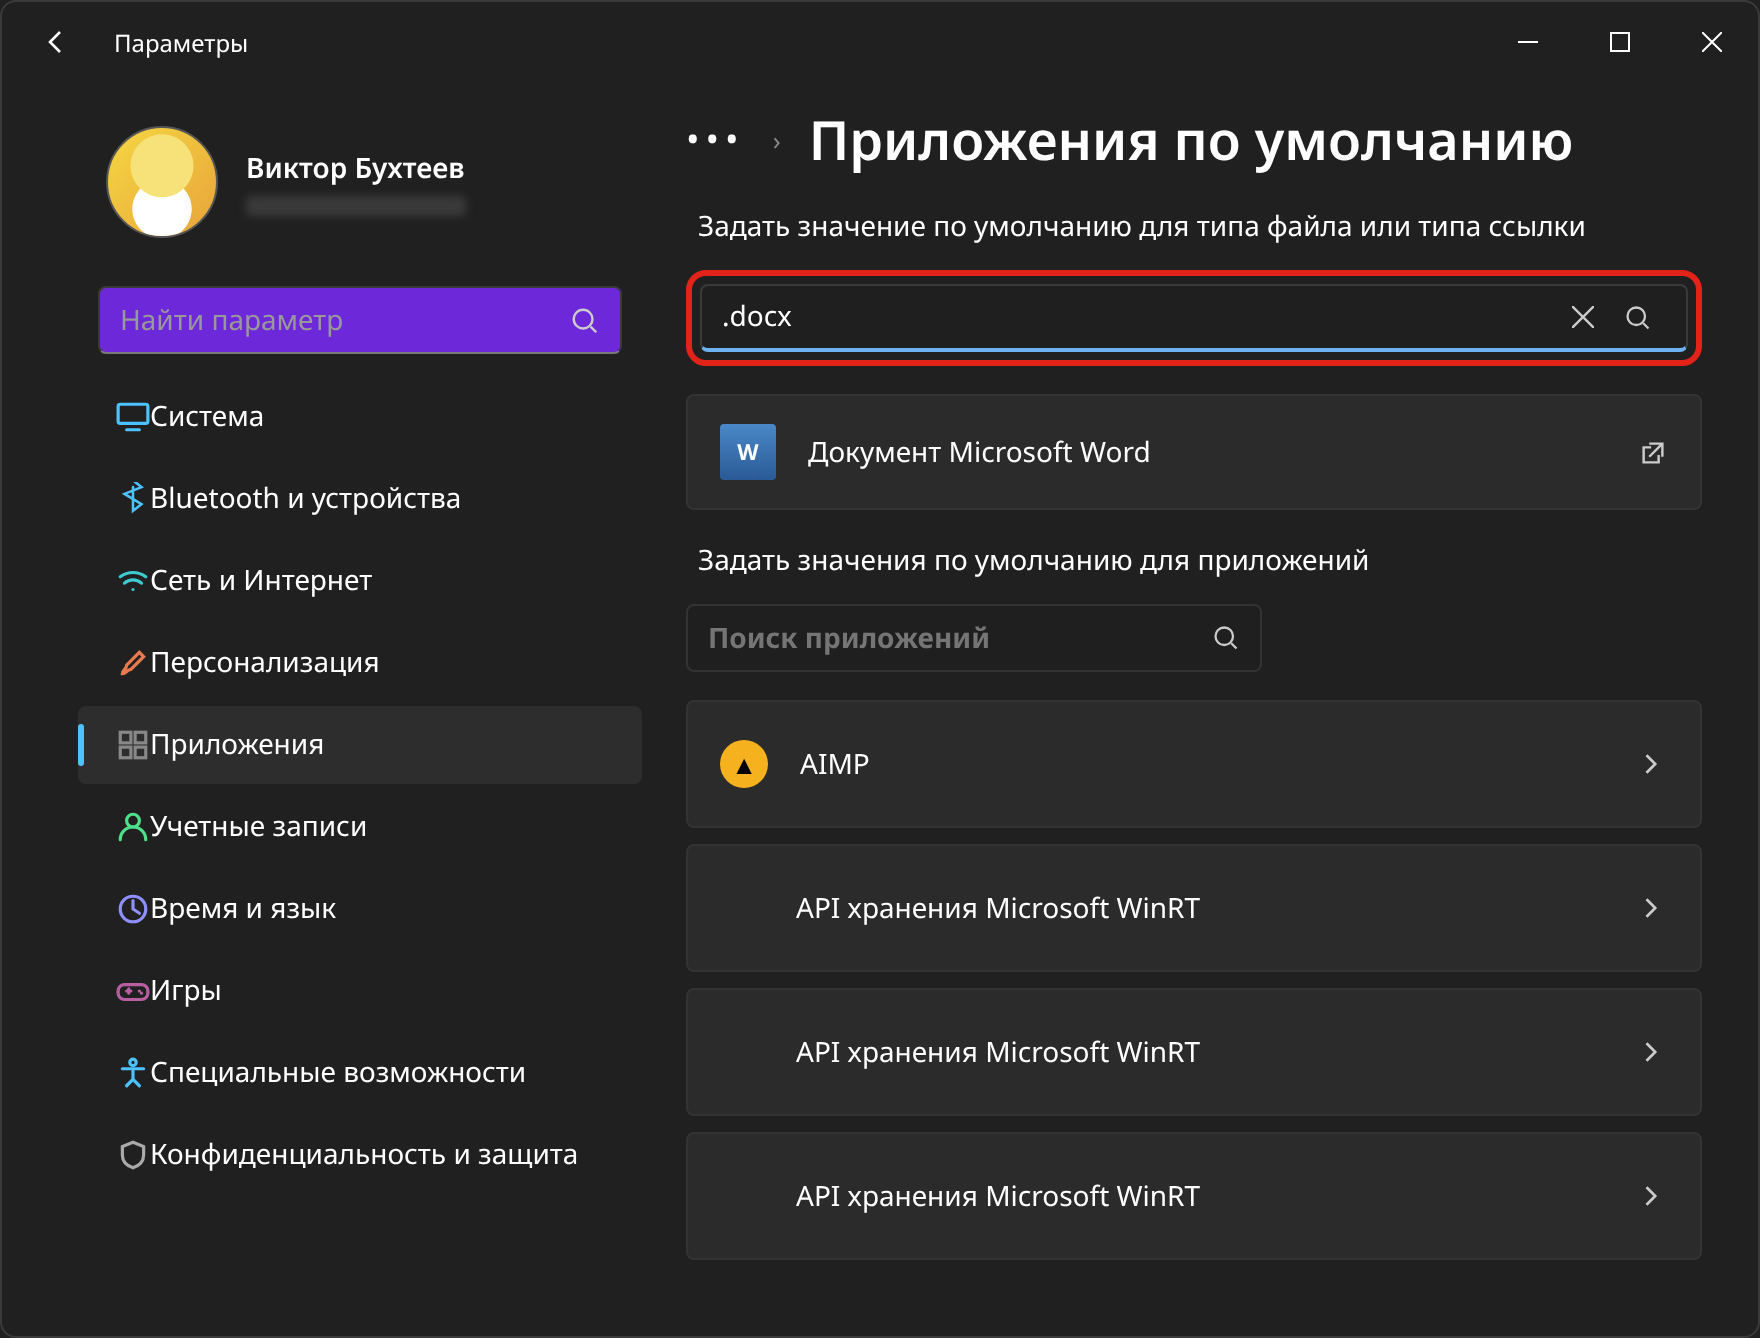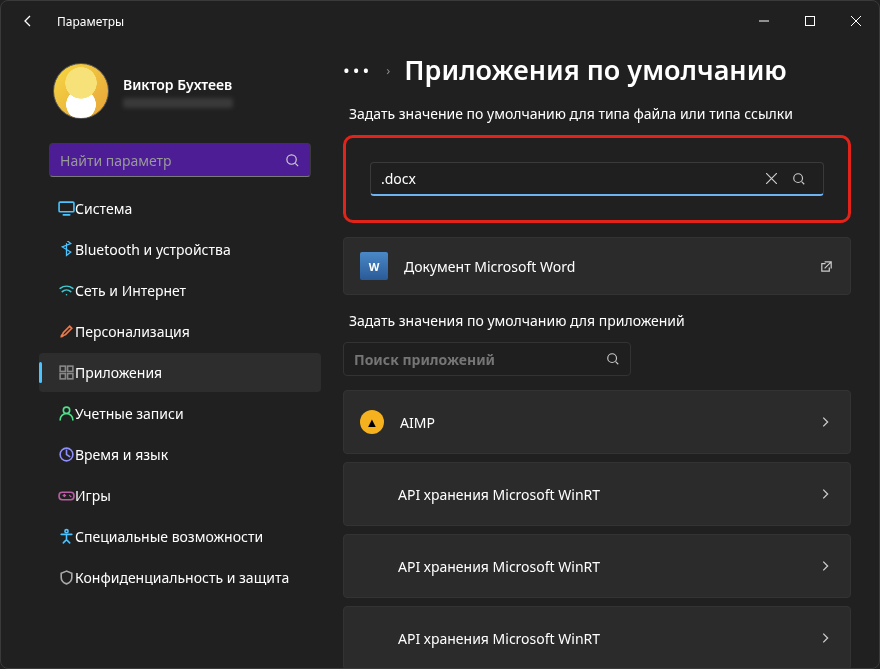--- a/index.html
+++ b/index.html
@@ -15,40 +15,40 @@
 
 .body { flex: 1; display: flex; overflow: hidden; }
 
 .sidebar { width: 310px; padding: 16px 8px 16px 8px; overflow: hidden; margin-left: 24px; }
 .profile { display: flex; align-items: center; gap: 14px; padding: 6px 20px 14px 20px; }
 .avatar { width: 56px; height: 56px; border-radius: 50%; background: linear-gradient(135deg,#f5d742,#e8a33a); position: relative; overflow: hidden; border: 1px solid #555; }
 .avatar::before { content:""; position:absolute; inset:0; background: radial-gradient(circle at 50% 35%, #f7e27a 35%, transparent 36%), radial-gradient(circle at 50% 75%, #fff 30%, transparent 31%); }
 .profile-name { font-size: 14px; font-weight: 600; color: #fff; }
 .profile-email { width: 110px; height: 10px; background: #3a3a3a; border-radius: 2px; margin-top: 4px; filter: blur(2px); }
 
-.search-box { margin: 10px 16px 12px 16px; background: #4c1d95; border: 1px solid #3a3a3a; border-bottom: 1px solid #7a7a7a; border-radius: 4px; height: 34px; display: flex; align-items: center; padding: 0 10px; }
+.search-box { margin: 10px 16px 12px 16px; background: #6d28d9; border: 1px solid #3a3a3a; border-bottom: 1px solid #7a7a7a; border-radius: 4px; height: 34px; display: flex; align-items: center; padding: 0 10px; }
 .search-box input { flex: 1; background: transparent; border: none; outline: none; color: #ccc; font-size: 14px; }
 .search-box input::placeholder { color: #999; }
 .search-ico { color: #ccc; }
 
 .nav { margin-top: 8px; display: flex; flex-direction: column; gap: 2px; }
 .nav-item { display: flex; align-items: center; padding: 10px 18px; border-radius: 4px; font-size: 14px; color: #fff; cursor: pointer; margin: 0 6px; }
 .nav-item.active { background: #2d2d2d; position: relative; }
 .nav-item.active::before { content:""; position:absolute; left:0; top:9px; bottom:9px; width:3px; background:#4cc2ff; border-radius:2px; }
 .nav-ico { width: 18px; height: 18px; flex: none; display: flex; align-items: center; justify-content: center; }
 
 .main { flex: 1; padding: 10px 28px 0 8px; overflow-y: auto; }
 .breadcrumb { display: flex; align-items: center; gap: 14px; margin-bottom: 14px; }
 .bc-more { color: #fff; font-size: 18px; letter-spacing: 3px; }
 .bc-chev { color: #888; font-size: 13px; }
 .bc-title { font-size: 27px; font-weight: 600; }
 
 .section-label { font-size: 14px; color: #fff; margin: 16px 0 12px 6px; font-weight: 400; }
 
-.filetype-search { border: 3px solid #e2231a; border-radius: 10px; padding: 24px; margin-bottom: 14px; }
+.filetype-search { border: 3px solid #e2231a; border-radius: 10px; padding: 4px; margin-bottom: 14px; }
 .filetype-inner { background: #1f1f1f; border: 1px solid #3a3a3a; border-bottom: 2px solid #6db3f2; border-radius: 4px; height: 34px; display: flex; align-items: center; padding: 0 10px; }
 .filetype-inner input { flex:1; background: transparent; border: none; outline: none; color: #fff; font-size: 14px; }
 .ico-btn { width: 28px; height: 28px; display: flex; align-items: center; justify-content: center; color: #ccc; cursor: pointer; }
 
 .card { background: #2b2b2b; border: 1px solid #333; border-radius: 4px; padding: 14px 16px; display: flex; align-items: center; gap: 16px; margin-bottom: 8px; cursor: pointer; }
 .card-label { flex: 1; font-size: 14px; color: #fff; }
 .card-right-ico { color: #ccc; }
 
 .app-search { background: #1f1f1f; border: 1px solid #333; border-radius: 4px; height: 34px; display: flex; align-items: center; padding: 0 10px; margin-bottom: 14px; width: 288px; }
 .app-search input { flex:1; background: transparent; border: none; outline: none; color: #fde047; font-size: 14px; font-weight: bold; }

